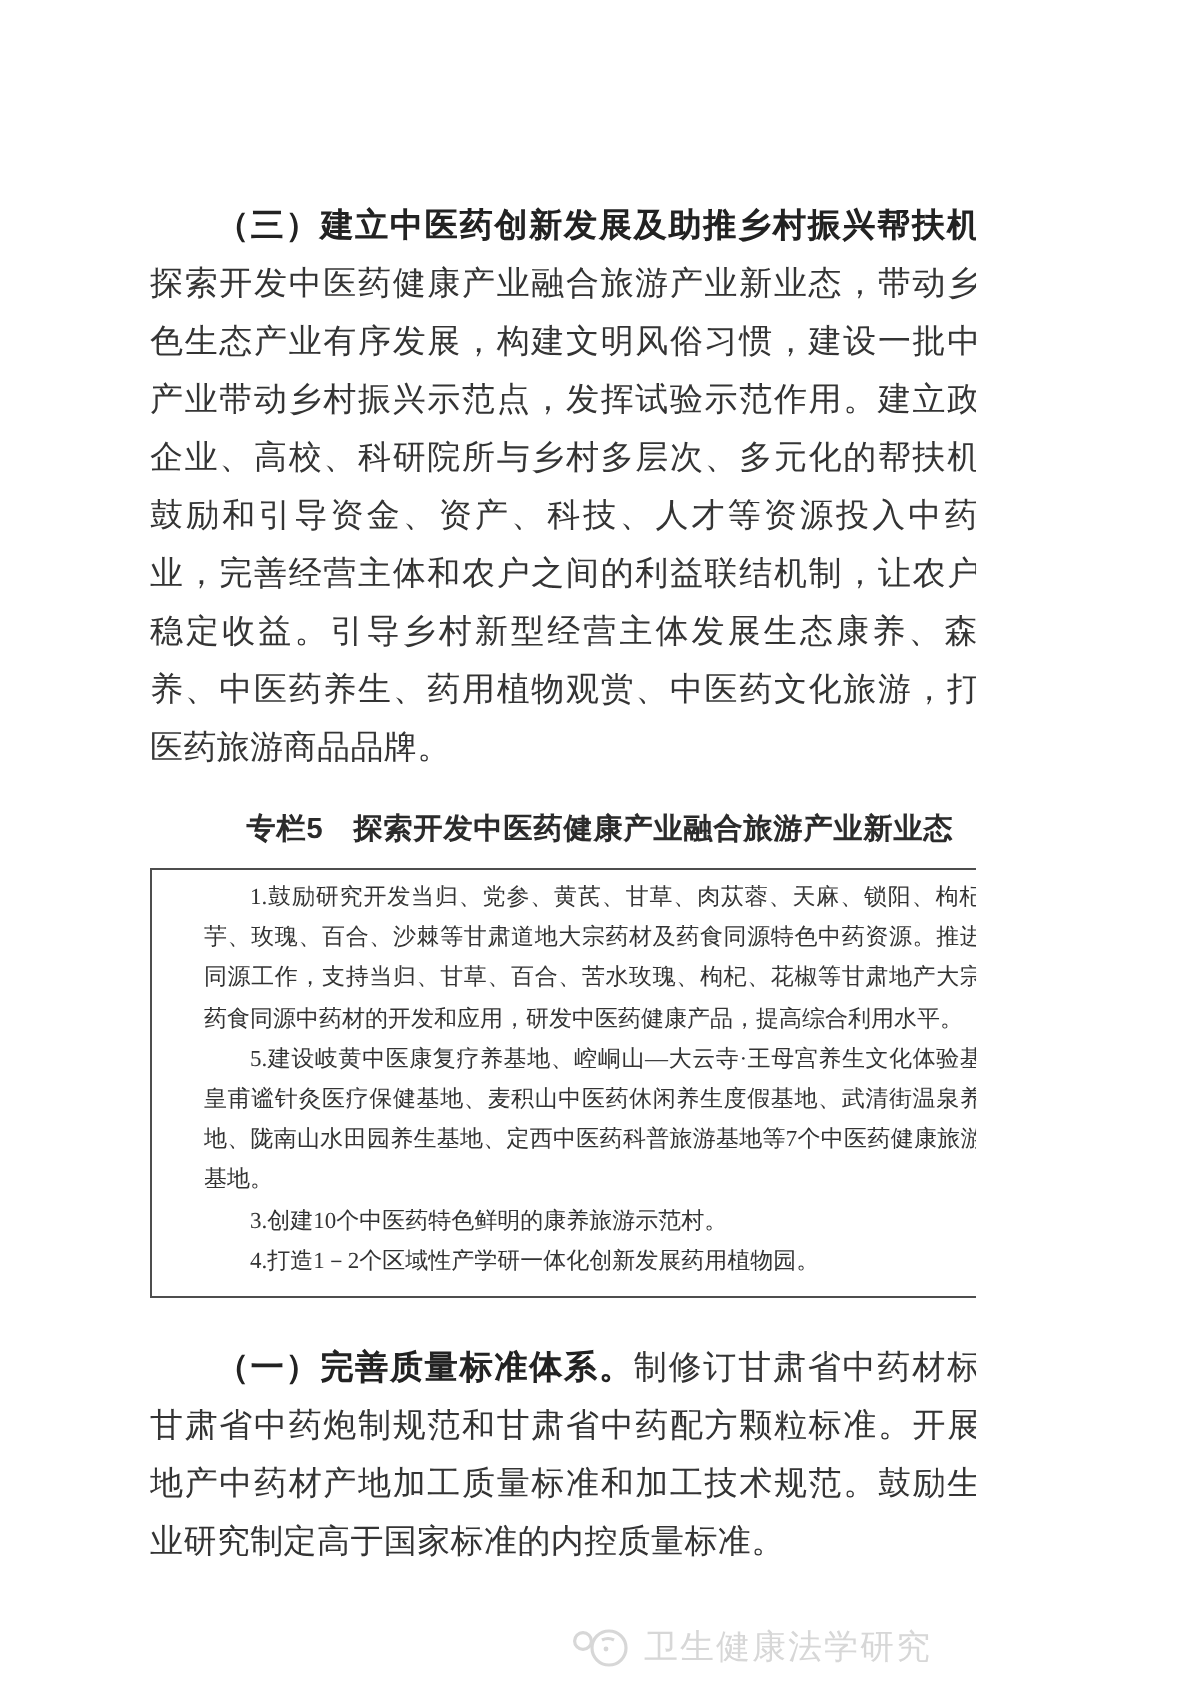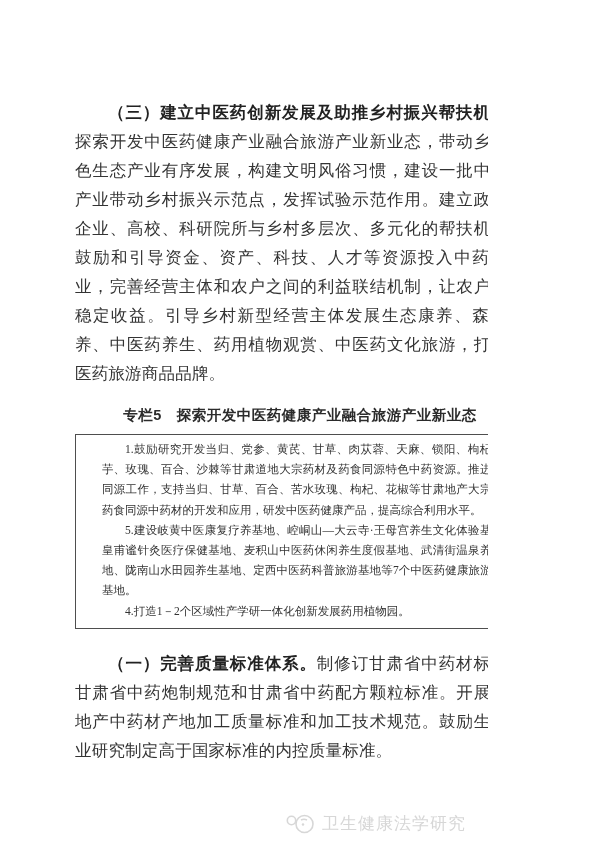--- a/index.html
+++ b/index.html
@@ -84,20 +84,21 @@
 <div class="page">
   <div class="content">
 
     <p class="para" id="p1"><span class="lead">（三）建立中医药创新发展及助推乡村振兴帮扶机制。</span><span>探索开发中医药健康产业融合旅游产业新业态，带动乡村绿色生态产业有序发展，构建文明风俗习惯，建设一批中医药产业带动乡村振兴示范点，发挥试验示范作用。建立政府、企业、高校、科研院所与乡村多层次、多元化的帮扶机制，鼓励和引导资金、资产、科技、人才等资源投入中药材产业，完善经营主体和农户之间的利益联结机制，让农户获得稳定收益。引导乡村新型经营主体发展生态康养、森林康养、中医药养生、药用植物观赏、中医药文化旅游，打造中医药旅游商品品牌。</span></p>
 
     <div class="panel-title">专栏5　探索开发中医药健康产业融合旅游产业新业态</div>
 
     <div class="panel">
       <p class="panel-item">1.鼓励研究开发当归、党参、黄芪、甘草、肉苁蓉、天麻、锁阳、枸杞、菊芋、玫瑰、百合、沙棘等甘肃道地大宗药材及药食同源特色中药资源。推进药食同源工作，支持当归、甘草、百合、苦水玫瑰、枸杞、花椒等甘肃地产大宗特色药食同源中药材的开发和应用，研发中医药健康产品，提高综合利用水平。</p>
       <p class="panel-item">5.建设岐黄中医康复疗养基地、崆峒山—大云寺·王母宫养生文化体验基地、皇甫谧针灸医疗保健基地、麦积山中医药休闲养生度假基地、武清街温泉养生基地、陇南山水田园养生基地、定西中医药科普旅游基地等7个中医药健康旅游示范基地。</p>
+      <p class="panel-item">3.创建10个中医药特色鲜明的康养旅游示范村。</p>
       <p class="panel-item">4.打造1－2个区域性产学研一体化创新发展药用植物园。</p>
     </div>
 
 
     <p class="para" id="p2"><span class="lead">（一）完善质量标准体系。</span><span>制修订甘肃省中药材标准、甘肃省中药炮制规范和甘肃省中药配方颗粒标准。开展大宗地产中药材产地加工质量标准和加工技术规范。鼓励生产企业研究制定高于国家标准的内控质量标准。</span></p>
 
   </div>
 
   <div class="watermark">
     <span>

